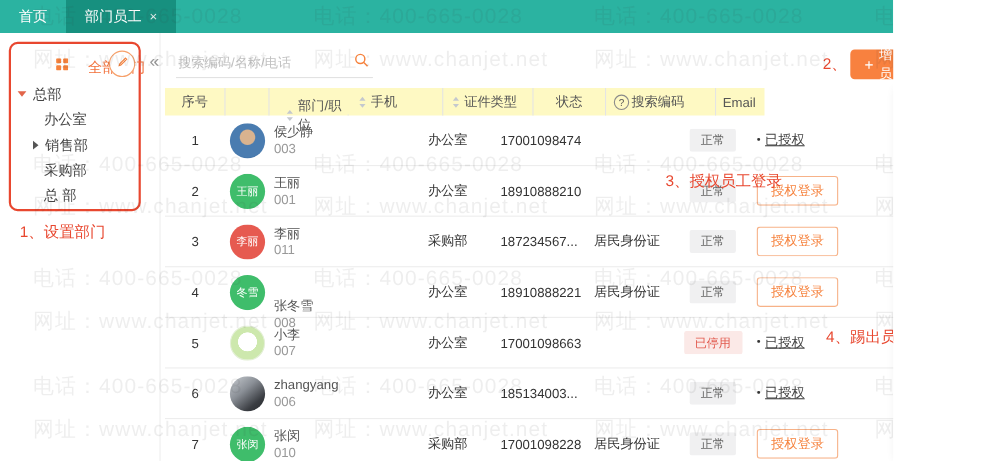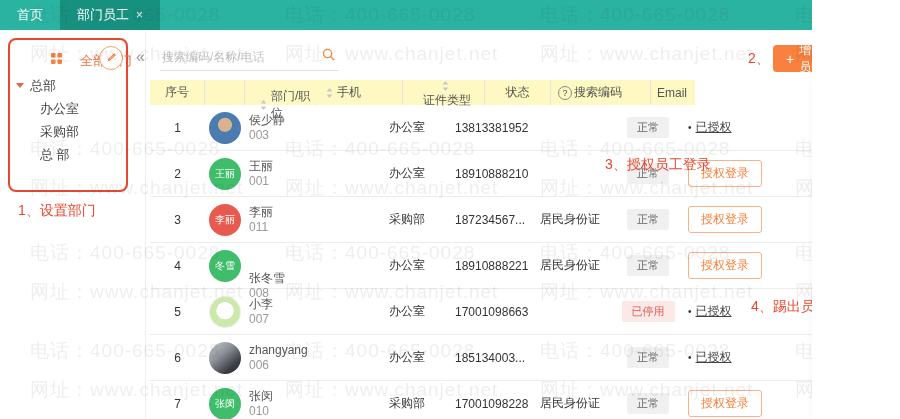--- a/index.html
+++ b/index.html
@@ -115,20 +115,24 @@
           </svg></span>
     </div>
     <div class="tree">
         <div class="tree-item" style="padding-left: 16px;">
           <span class="caret-down"></span>
           <span>总部</span>
         </div>
         <div class="tree-item" style="padding-left: 40px;">
           <span>办公室</span>
         </div>
+        <div class="tree-item" style="padding-left: 30px;">
+          <span class="caret-right"></span>
+          <span>销售部</span>
+        </div>
         <div class="tree-item" style="padding-left: 40px;">
           <span>采购部</span>
         </div>
         <div class="tree-item" style="padding-left: 40px;">
           <span>总 部</span>
         </div>
       </div>
     <div class="side-ann">1、设置部门</div>
   </div>
 
@@ -172,21 +176,21 @@
         </div>
         <div class="th" style="width: 86px; padding-left: 8px;">
           <span class="sort">
             <svg width="9" height="12" viewBox="0 0 9 12">
               <path d="M4.5 1 7.3 4.5H1.7z" fill="#c4c8ce"></path>
               <path d="M4.5 11 1.7 7.5h5.6z" fill="#c4c8ce"></path>
             </svg>
           </span>
           <span>手机</span>
         </div>
-        <div class="th" style="width: 82px; padding-left: 7px; flex-direction: column;">
+        <div class="th" style="width: 82px; padding-left: 7px;">
           <span class="sort">
             <svg width="9" height="12" viewBox="0 0 9 12">
               <path d="M4.5 1 7.3 4.5H1.7z" fill="#c4c8ce"></path>
               <path d="M4.5 11 1.7 7.5h5.6z" fill="#c4c8ce"></path>
             </svg>
           </span>
           <span>证件类型</span>
         </div>
         <div class="th" style="width: 66px; justify-content: center;">
           <span>状态</span>
@@ -205,21 +209,21 @@
           <div class="td" style="width: 40px; justify-content: center;">
             <div class="avatar av-photo-blue"></div>
           </div>
           <div class="td" style="width: 130px; padding-left: 4px;">
             <div class="name-box">
               <span class="name-main">侯少静</span>
               <span class="name-code">003</span>
             </div>
           </div>
           <div class="td" style="width: 72px; padding-left: 14px;">办公室</div>
-          <div class="td" style="width: 86px; padding-left: 8px;">13813381952</div>
+          <div class="td" style="width: 86px; padding-left: 8px;">17001098474</div>
           <div class="td" style="width: 82px; padding-left: 7px;"></div>
           <div class="td" style="width: 66px; justify-content: center;">
             <span class="badge normal">正常</span>
           </div>
           <div class="td" style="width: 100px; padding-left: 7px;">
             <span class="auth-granted">
               <span class="dot">•</span>
               <span class="lbl">已授权</span>
             </span>
           </div>

